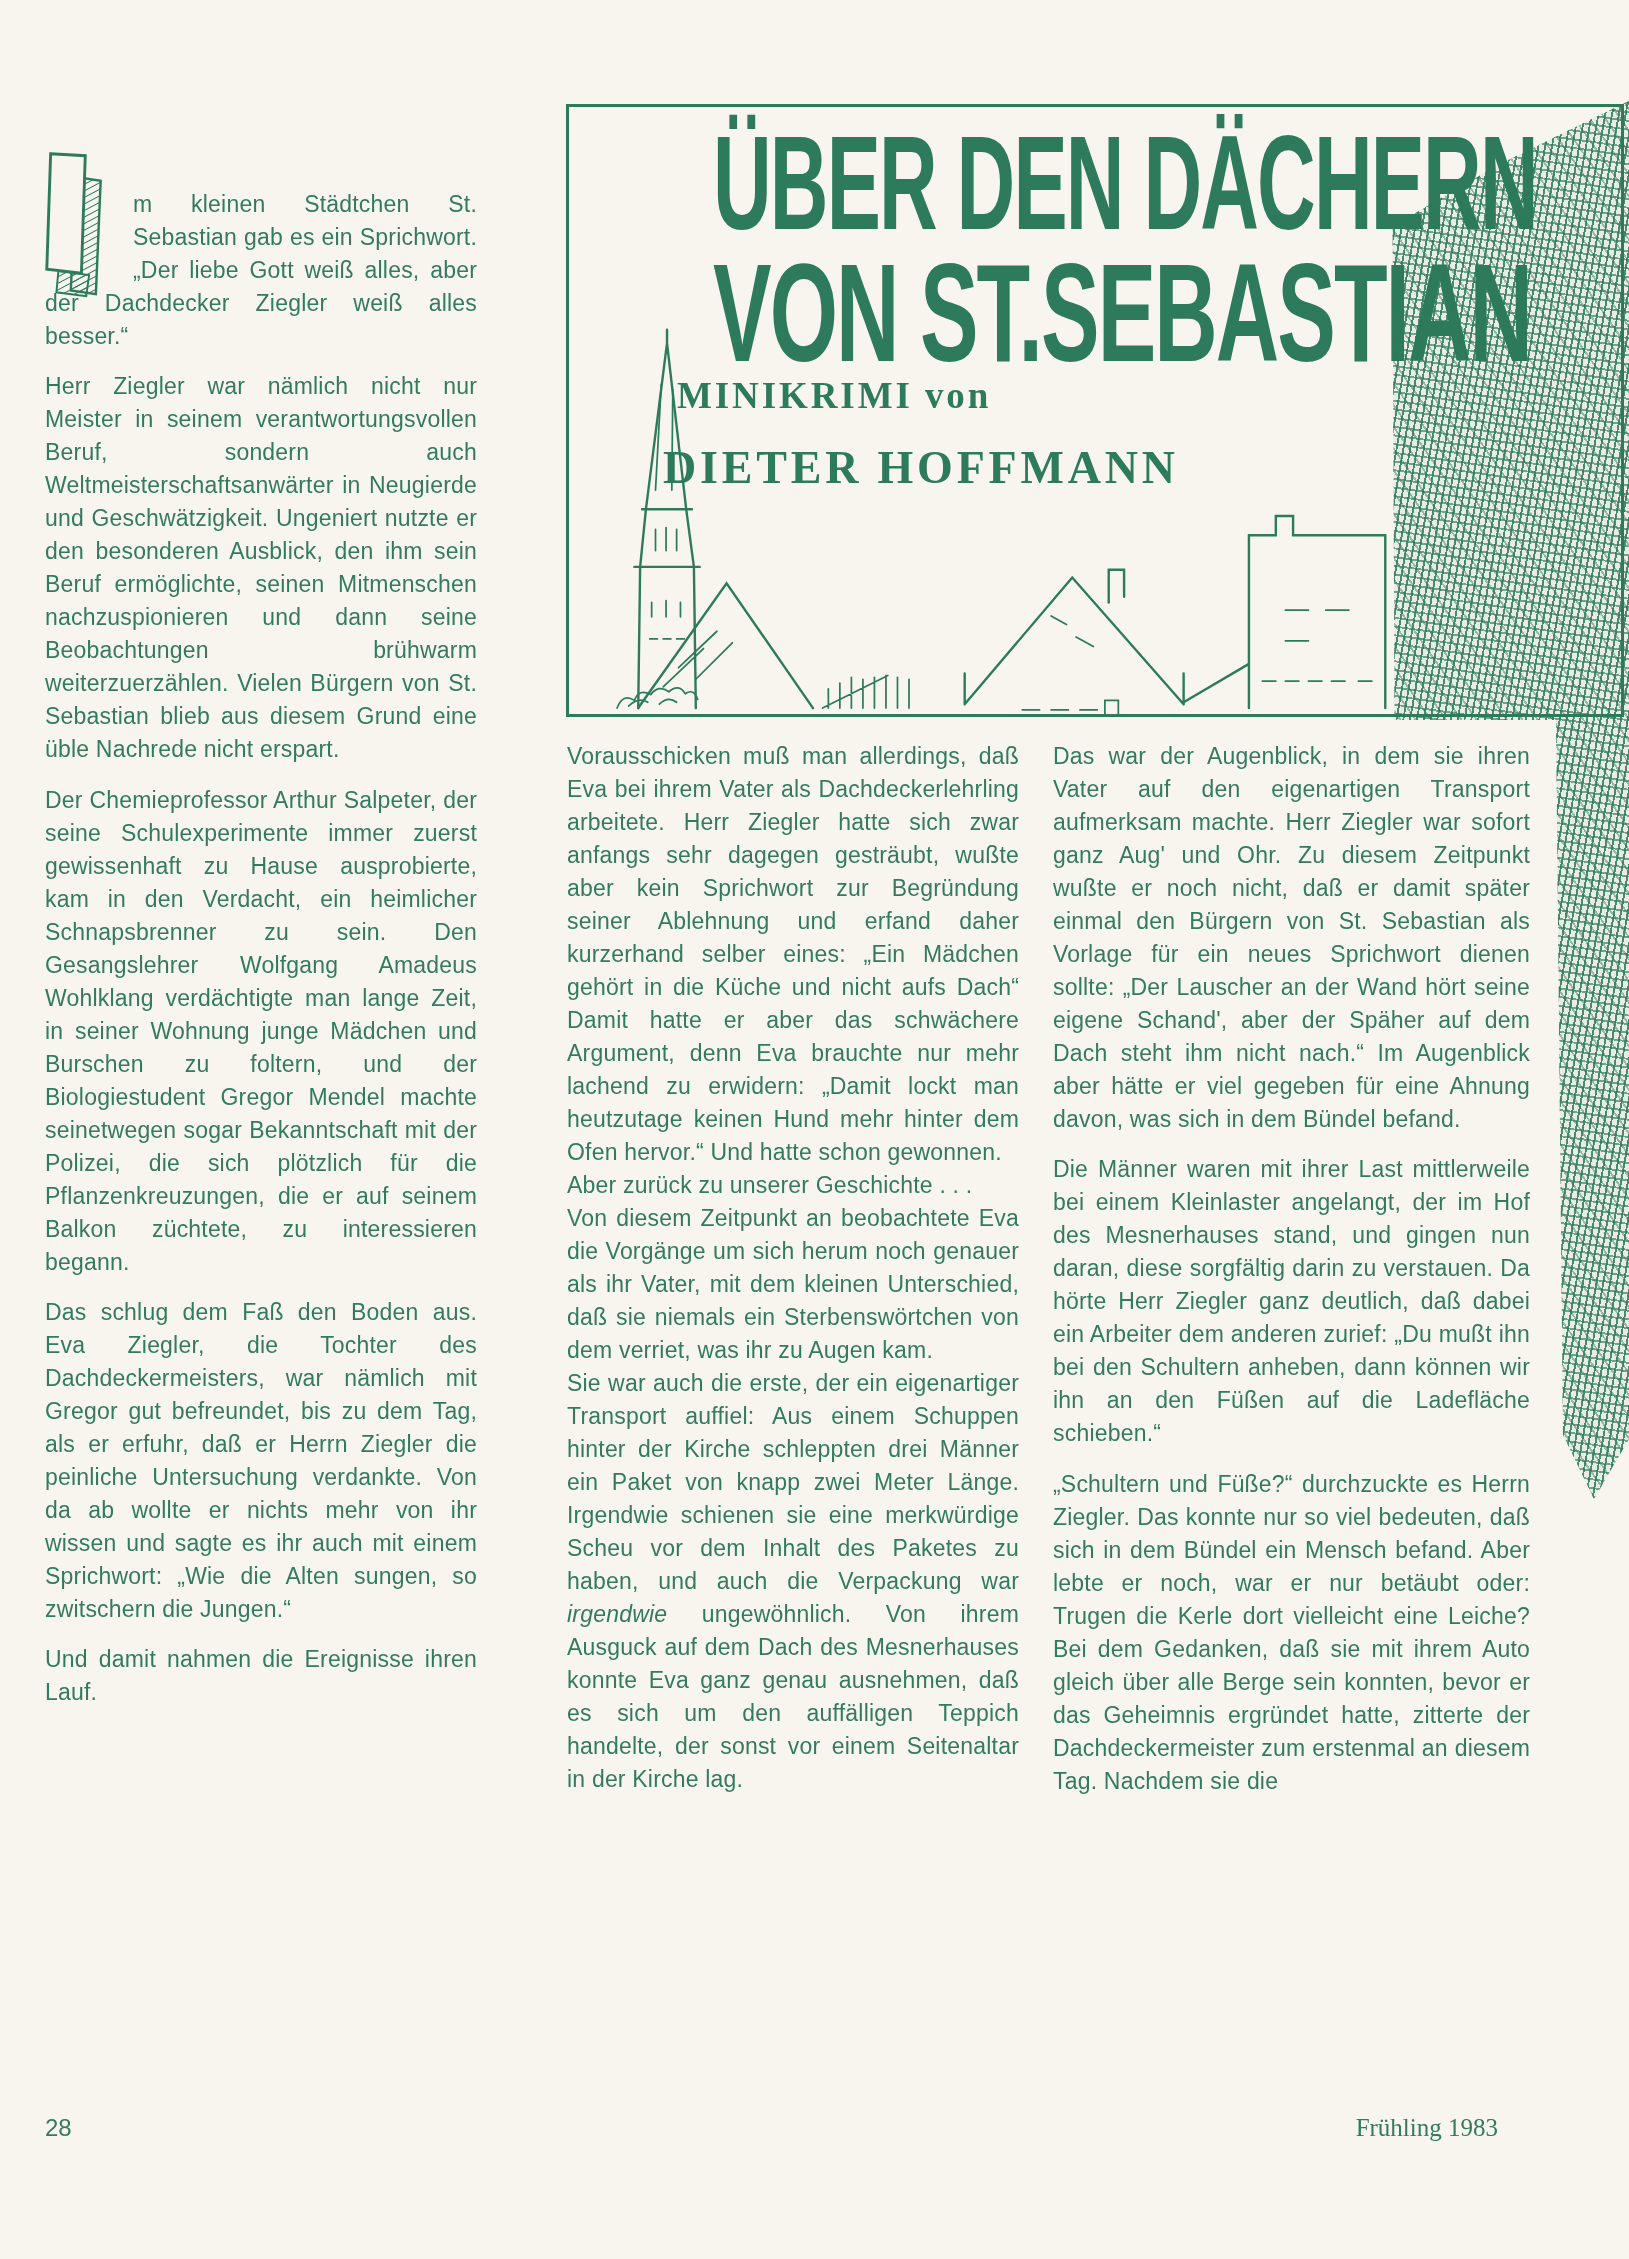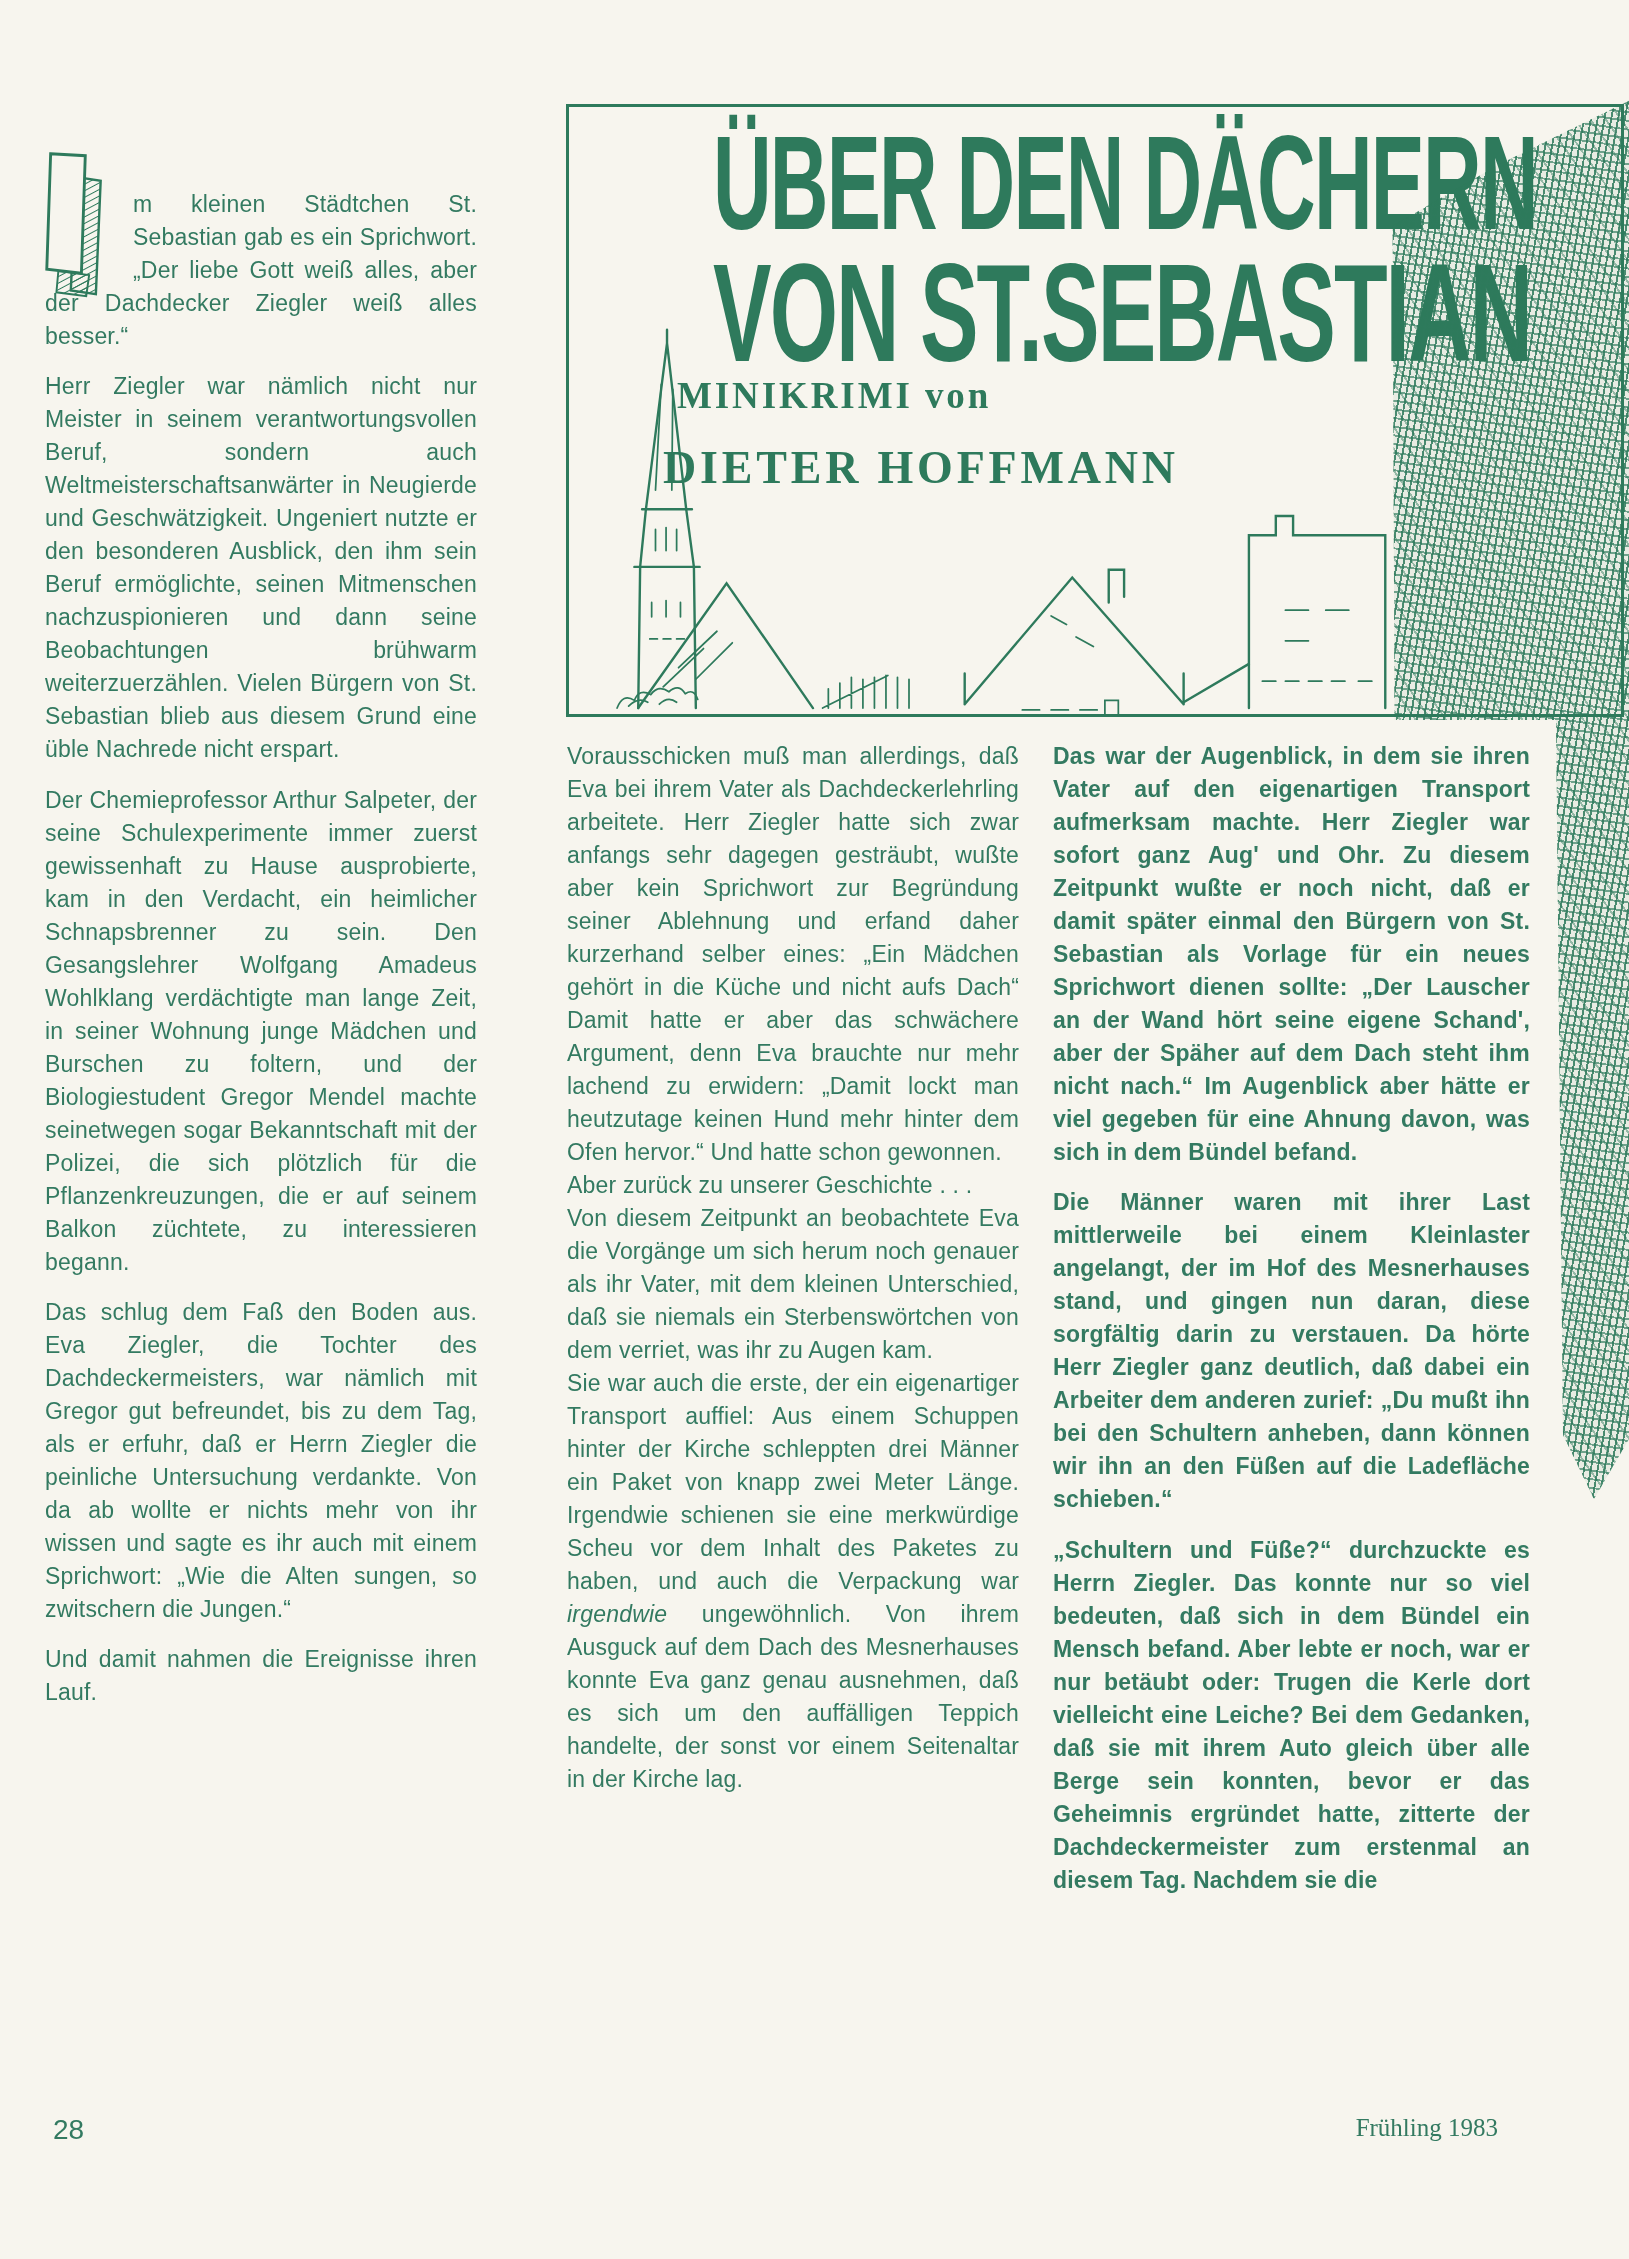--- a/index.html
+++ b/index.html
@@ -24,21 +24,21 @@
     line-height:33px;
     letter-spacing:0.2px;
     color:var(--ink);
     hyphens:auto;
   }
   .col p{margin:0 0 17.3px 0;}
   .col-middle p{margin:0;}
   .col em{font-style:italic;}
   .col-left{left:45px;top:144px;width:432px;margin-top:44px;}
   .col-middle{left:567px;top:740px;width:452px;}
-  .col-right{left:1053px;top:740px;width:477px;font-weight:bold;}
+  .col-right{left:1053px;top:740px;width:477px;}
 
   .cap-spacer{float:left;width:88px;height:67px;}
   .cap-ornament{position:absolute;left:-3.8px;top:-40px;}
 
   
   .masthead{
     position:absolute;left:566px;top:104px;width:1058px;height:613px;
     border:3.8px solid var(--ink-dark);
     box-sizing:border-box;
   }
@@ -70,21 +70,21 @@
     position:absolute;left:1383px;top:96px;width:246px;height:1407px;
     background-color:rgba(46,122,92,.07);
     background-image:
       repeating-linear-gradient(100deg, rgba(46,122,92,.85) 0 1.9px, transparent 1.9px 6.7px),
       repeating-linear-gradient(8deg,  rgba(46,122,92,.65) 0 1.9px, transparent 1.9px 8.6px),
       repeating-linear-gradient(55deg, rgba(46,122,92,.45) 0 1.9px, transparent 1.9px 12.5px);
     clip-path:polygon(9.6px 130px,115px 69px,246px 4.8px,246px 1343px,211px 1403px,180px 1339px,173px 624px,11.5px 624px);
   }
 
   
-  .page-number{position:absolute;left:45px;top:2114px;font-size:28px;margin-left:8px;}
+  .page-number{position:absolute;left:45px;top:2114px;font-size:24px;}
   .issue-label{position:absolute;right:131px;top:2114px;font-size:25px;font-family:Liberation Serif, serif;}
 
   svg .ln{stroke:var(--ink-dark);stroke-width:2.5;fill:none;stroke-linecap:round;}
   svg .thin{stroke-width:1.8;}
 </style>
 </head>
 <body>
 
 <div class="page">
 

